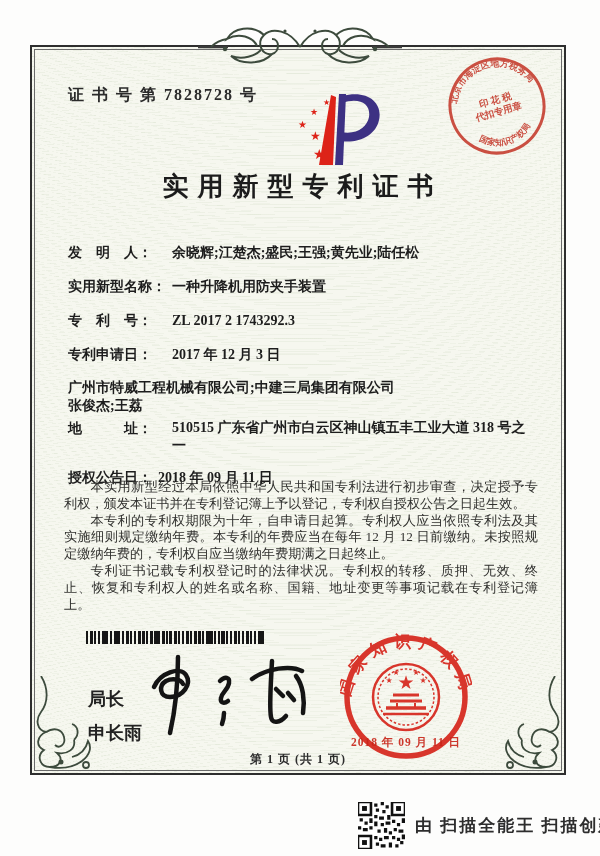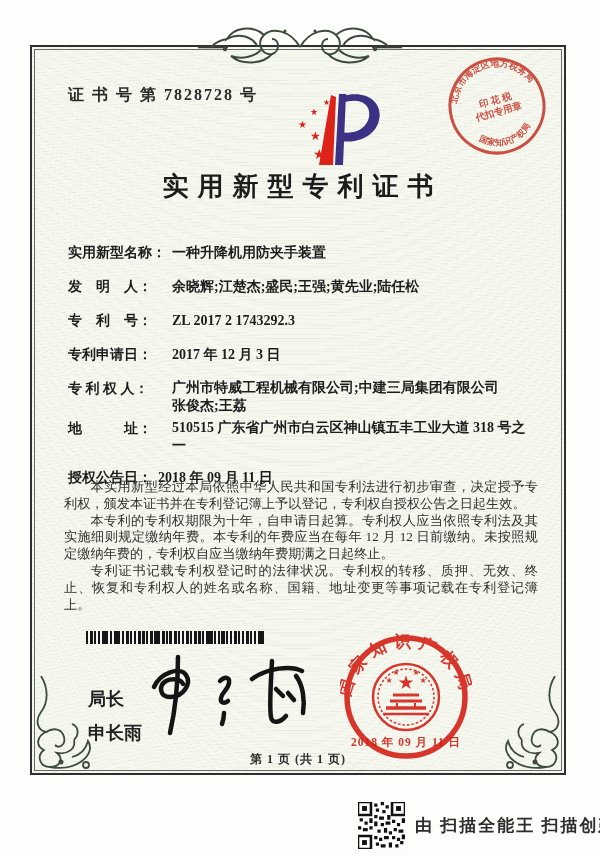--- a/index.html
+++ b/index.html
@@ -144,37 +144,36 @@
       </text>
       <text x="0" y="-3" text-anchor="middle" font-size="9.5" font-weight="bold">印 花 税</text>
       <text x="0" y="9" text-anchor="middle" font-size="9.5" font-weight="bold">代扣专用章</text>
     </g>
   </svg>
 
   <div class="title">实用新型专利证书</div>
 
   <div class="fields">
     <div class="frow">
+      <span class="lbl">发　明　人：</span>
+      <span class="val">余晓辉;江楚杰;盛民;王强;黄先业;陆任松</span>
+    </div>
+    <div class="frow">
       <span class="lbl">实用新型名称：</span>
       <span class="val">一种升降机用防夹手装置</span>
     </div>
     <div class="frow">
-      <span class="lbl">发　明　人：</span>
-      <span class="val">余晓辉;江楚杰;盛民;王强;黄先业;陆任松</span>
-    </div>
-    <div class="frow">
       <span class="lbl">专　利　号：</span>
       <span class="val">ZL 2017 2 1743292.3</span>
     </div>
     <div class="frow">
       <span class="lbl">专利申请日：</span>
       <span class="val">2017 年 12 月 3 日</span>
     </div>
     <div class="frow tight">
-      <span class="lbl">专 利 权 人：</span>
       <span class="val">
         <div class="l2">广州市特威工程机械有限公司;中建三局集团有限公司</div>
         <div class="l2">张俊杰;王荔</div>
       </span>
     </div>
     <div class="frow tight">
       <span class="lbl">地　　　址：</span>
       <span class="val">
         <div class="l2">510515 广东省广州市白云区神山镇五丰工业大道 318 号之</div>
         <div class="l2">一</div>

